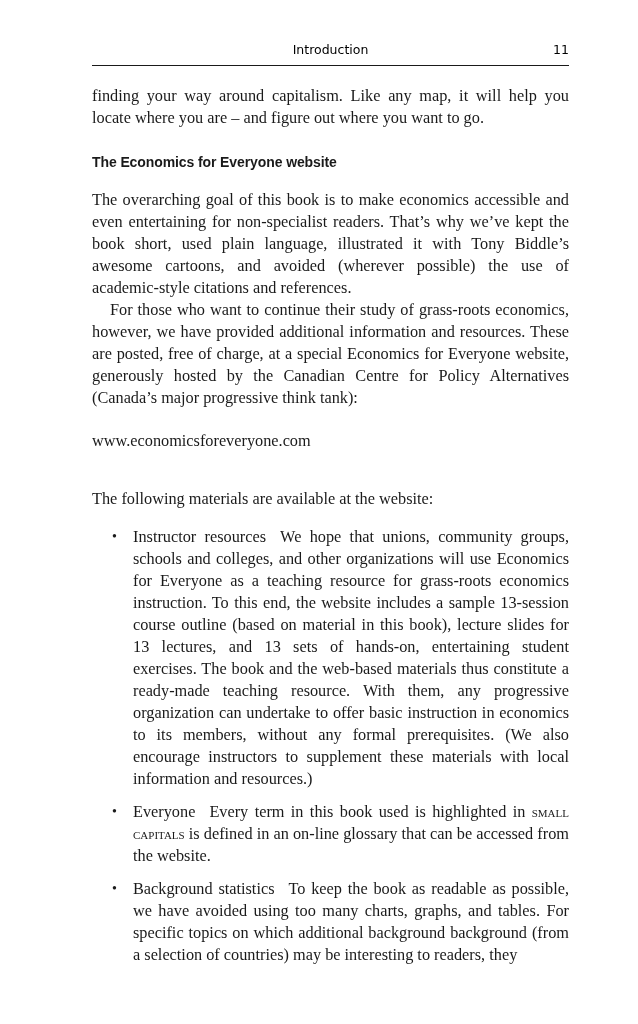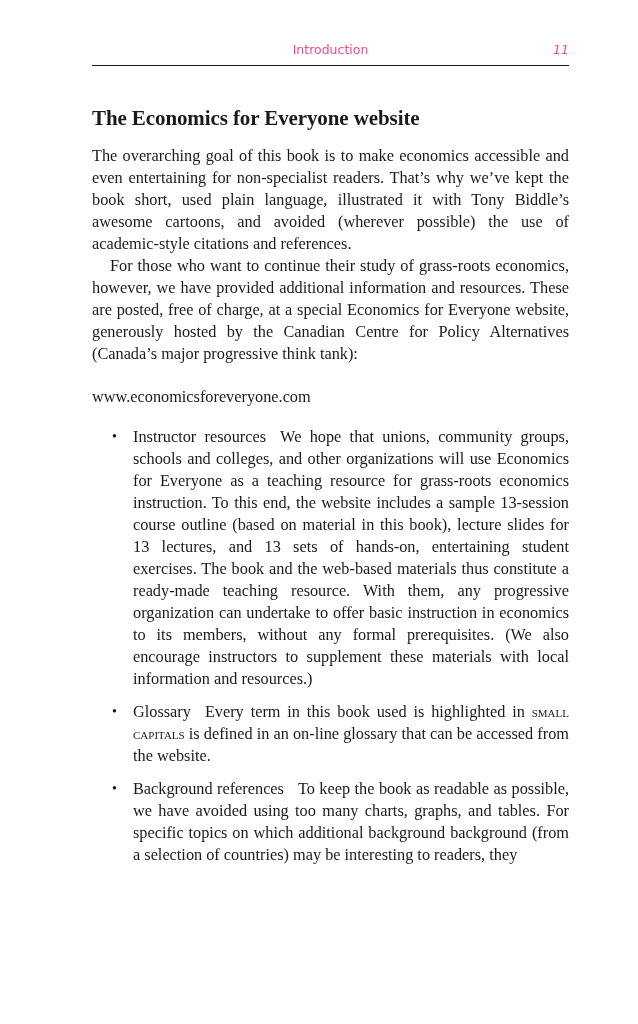--- a/index.html
+++ b/index.html
@@ -21,34 +21,33 @@
       width: 477px;
     }
     .running-head {
       position: absolute;
       top: 40px;
       left: 0;
       width: 477px;
       height: 20px;
       font-family: "DejaVu Sans", sans-serif;
       font-size: 12.5px;
-      color: #ec4899;
+      color: #000000;
     }
     .running-head .title {
       position: absolute;
       left: 0;
       width: 477px;
       text-align: center;
       top: 2px;
     }
     .running-head .folio {
       position: absolute;
       right: 0;
       top: 2px;
-      font-style: italic;
     }
     .rule {
       position: absolute;
       top: 65px;
       left: 0;
       width: 477px;
       height: 0;
       border-top: 1px solid #1a1a1a;
     }
     .body-text {
@@ -62,34 +61,34 @@
     }
     p {
       margin: 0;
       text-align: justify;
       text-align-last: left;
     }
     .para-justify-full {
       text-align: justify;
     }
     .heading {
-      font-family: Liberation Serif, serif;
+      font-family: Liberation Sans, sans-serif;
       font-weight: bold;
-      font-size: 21px;
+      font-size: 14px;
       line-height: 22px;
       margin-top: 22px;
       margin-bottom: 16px;
       letter-spacing: -0.1px;
     }
     .indent {
       text-indent: 18px;
     }
     .url {
       margin-top: 21px;
-      margin-bottom: 18px;
+      margin-bottom: 36px;
     }
     .lead {
       margin-bottom: 16px;
     }
     ul.materials {
       list-style: none;
       margin: 0;
       padding: 0;
     }
     ul.materials li {
@@ -121,46 +120,48 @@
 
 <div class="page">
 
   <div class="running-head">
     <span class="title">Introduction</span>
     <span class="folio">11</span>
   </div>
   <div class="rule"></div>
 
   <div class="body-text">
+    <p>finding your way around capitalism. Like any map, it will help you locate where you are – and figure out where you want to go.</p>
 
     <div class="heading">The Economics for Everyone website</div>
 
     <p>The overarching goal of this book is to make economics accessible and even entertaining for non-specialist readers. That’s why we’ve kept the book short, used plain language, illustrated it with Tony Biddle’s awesome cartoons, and avoided (wherever possible) the use of academic-style citations and references.</p>
     <p class="indent">For those who want to continue their study of grass-roots economics, however, we have provided additional information and resources. These are posted, free of charge, at a special Economics for Everyone website, generously hosted by the Canadian Centre for Policy Alternatives (Canada’s major progressive think tank):</p>
 
     <p class="url">www.economicsforeveryone.com</p>
 
+    <p class="lead">The following materials are available at the website:</p>
 
     <ul class="materials">
       <li>
         <span class="bullet">•</span>
         <p>
           <span class="item-term">Instructor resources</span><span class="term-gap"></span><span>We hope that unions, community groups, schools and colleges, and other organizations will use Economics for Everyone as a teaching resource for grass-roots economics instruction. To this end, the website includes a sample 13-session course outline (based on material in this book), lecture slides for 13 lectures, and 13 sets of hands-on, entertaining student exercises. The book and the web-based materials thus constitute a ready-made teaching resource. With them, any progressive organization can undertake to offer basic instruction in economics to its members, without any formal prerequisites. (We also encourage instructors to supplement these materials with local information and resources.)</span>
         </p>
       </li>
       <li>
         <span class="bullet">•</span>
         <p>
-          <span class="item-term">Glossary</span><span class="term-gap"></span><span>Every term in this book used is highlighted in</span>
+          <span class="item-term">Everyone</span><span class="term-gap"></span><span>Every term in this book used is highlighted in</span>
           <span class="smallcaps">small capitals</span>
           <span>is defined in an on-line glossary that can be accessed from the website.</span>
         </p>
       </li>
       <li>
         <span class="bullet">•</span>
         <p class="para-justify-full">
-          <span class="item-term">Background references</span><span class="term-gap"></span><span>To keep the book as readable as possible, we have avoided using too many charts, graphs, and tables. For specific topics on which additional background background (from a selection of countries) may be interesting to readers, they</span>
+          <span class="item-term">Background statistics</span><span class="term-gap"></span><span>To keep the book as readable as possible, we have avoided using too many charts, graphs, and tables. For specific topics on which additional background background (from a selection of countries) may be interesting to readers, they</span>
         </p>
       </li>
     </ul>
   </div>
 
 </div>
 
 </body></html>

